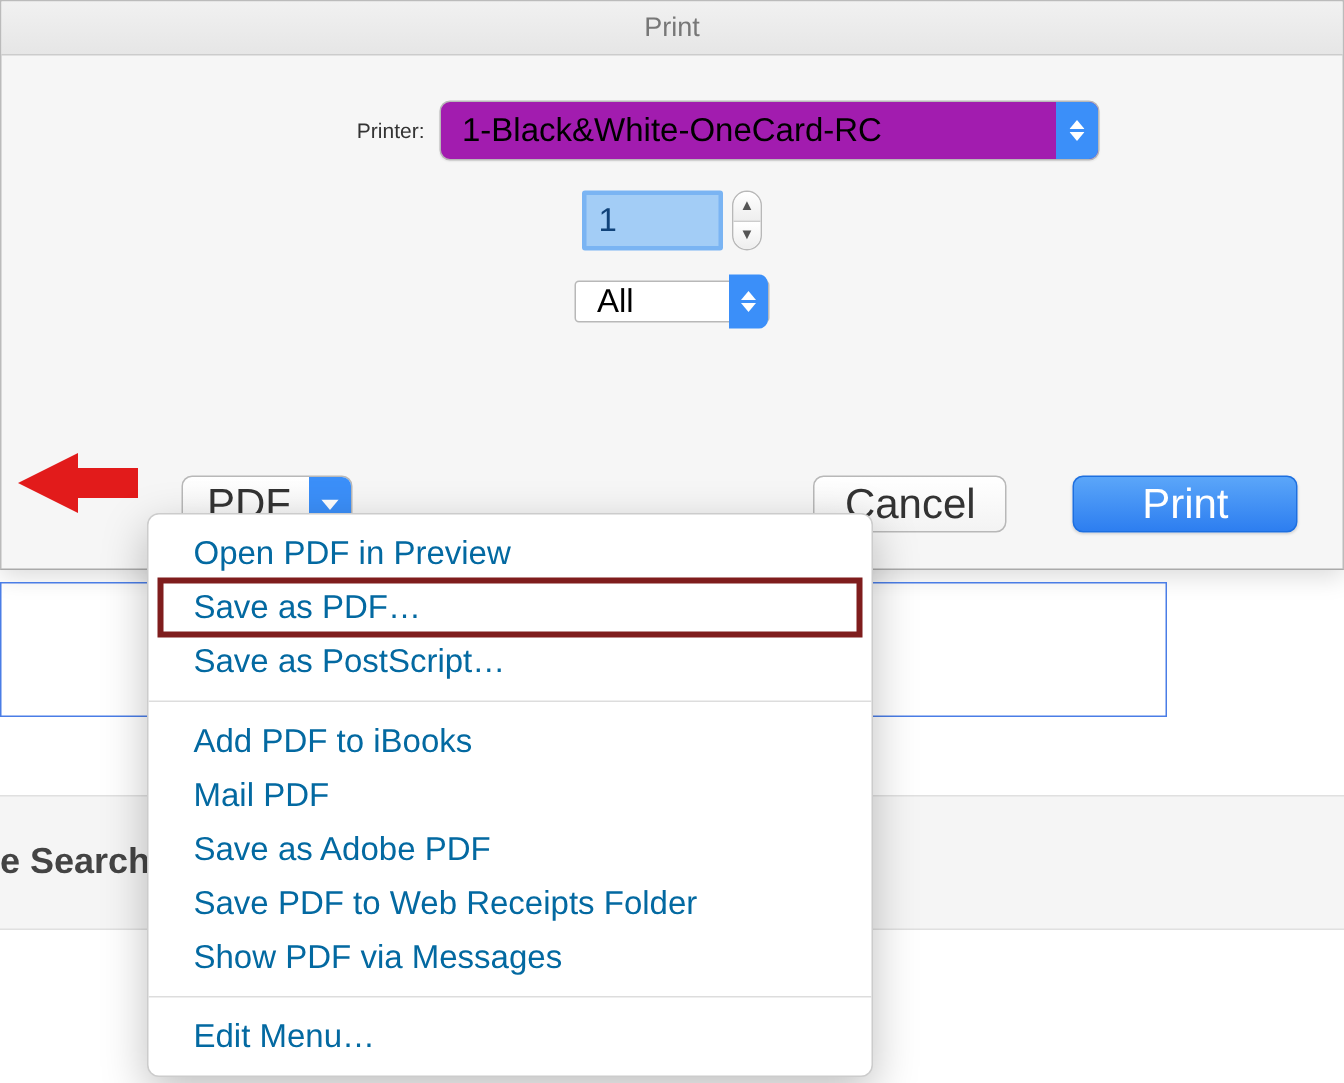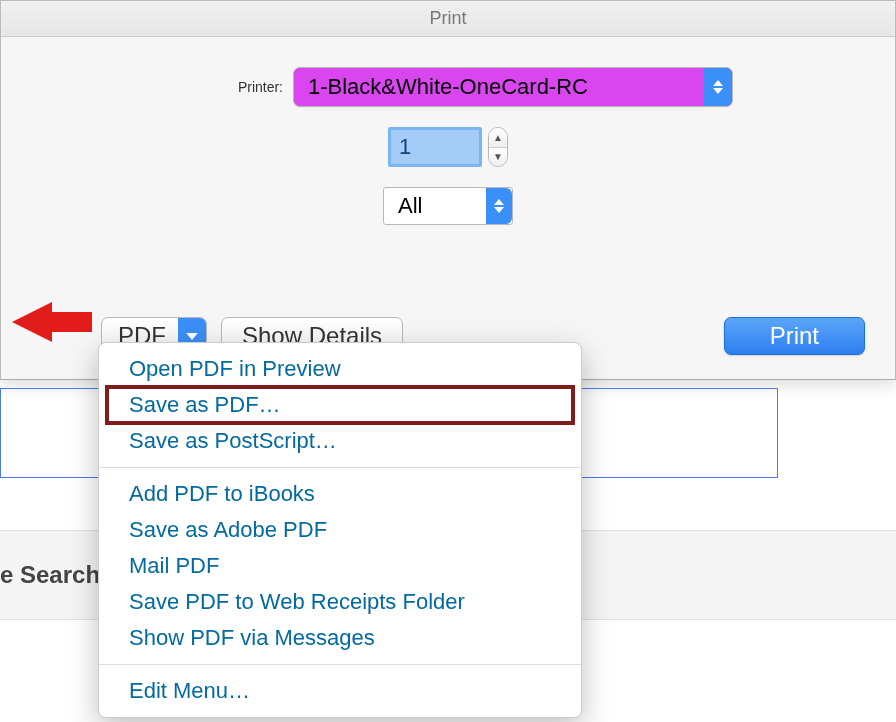--- a/index.html
+++ b/index.html
@@ -46,21 +46,21 @@
       width: 120px;
       text-align: right;
       font-size: 14px;
       color: #333;
       margin-right: 10px;
     }
     .printer-select {
       display: flex;
       align-items: center;
       height: 40px;
-      background: #d946ef;
+      background: #a21caf;
       border: 1px solid #b8b8b8;
       border-radius: 7px;
       width: 440px;
       box-shadow: 0 1px 1px rgba(0,0,0,0.05);
     }
     .printer-select .value {
       flex: 1;
       padding: 0 14px;
       font-size: 22px;
     }
@@ -103,21 +103,21 @@
       justify-content: center;
       font-size: 10px;
       color: #555;
       background: linear-gradient(#fff,#eee);
       cursor: pointer;
     }
     .stepper .step-btn:first-child { border-bottom: 1px solid #ccc; }
     .pages-select {
       display: flex;
       align-items: center;
-      height: 38px;
+      height: 28px;
       background: #fff;
       border: 1px solid #b8b8b8;
       border-radius: 3px;
       width: 130px;
     }
     .pages-select .value { flex:1; padding: 0 14px; font-size: 22px; }
     .pages-arrows {
       width: 26px; height: 36px;
       background: #3b8ff9;
       border-radius: 0 6px 6px 0;
@@ -131,25 +131,26 @@
       display: flex;
       align-items: center;
       padding: 0 30px 0 100px;
     }
     .mac-btn {
       height: 38px;
       padding: 0 20px;
       border: 1px solid #b8b8b8;
       border-radius: 7px;
       background: linear-gradient(#ffffff,#f3f3f3);
-      font-size: 24px;
+      font-size: 28px;
       color: #333;
       display: flex;
       align-items: center;
       cursor: pointer;
+      margin-left: 20px;
     }
     .pdf-btn {
       display: flex; align-items: center; padding: 0 0 0 16px;
     }
     .pdf-btn .pdf-arrow {
       width: 28px; height: 36px;
       background: #3b8ff9;
       border-radius: 0 6px 6px 0;
       margin-left: 12px;
       display: flex; align-items: center; justify-content: center;
@@ -287,42 +288,42 @@
   <div class="button-row">
     <div class="mac-btn pdf-btn">
       <span>PDF</span>
       <div class="pdf-arrow">
         <svg viewBox="0 0 10 6" width="12" height="7">
             <polygon points="0,0 10,0 5,6" fill="#fff"></polygon>
           </svg>
       </div>
     </div>
     <div class="gap"></div>
+    <div class="spacer"></div>
     <div class="mac-btn">
-      <span>Show Details</span>
-    </div>
-    <div class="spacer"></div>
+      <span>Cancel</span>
+    </div>
     <div class="gap-big"></div>
     <div class="mac-btn print-btn">
       <span>Print</span>
     </div>
   </div>
 </div>
 
 <div class="arrow-annotation">
   <svg viewBox="0 0 80 48">
     <polygon points="0,24 40,4 40,14 80,14 80,34 40,34 40,44" fill="#e21b1b"></polygon>
   </svg>
 </div>
 
 <div class="dropdown-menu">
   <div class="menu-item">Open PDF in Preview</div>
   <div class="menu-item highlighted">Save as PDF…</div>
   <div class="menu-item">Save as PostScript…</div>
   <div class="menu-separator"></div>
   <div class="menu-item">Add PDF to iBooks</div>
+  <div class="menu-item">Mail PDF</div>
   <div class="menu-item">Save as Adobe PDF</div>
-  <div class="menu-item">Mail PDF</div>
   <div class="menu-item">Save PDF to Web Receipts Folder</div>
   <div class="menu-item">Show PDF via Messages</div>
   <div class="menu-separator"></div>
   <div class="menu-item">Edit Menu…</div>
 </div>
 
 </body></html>

